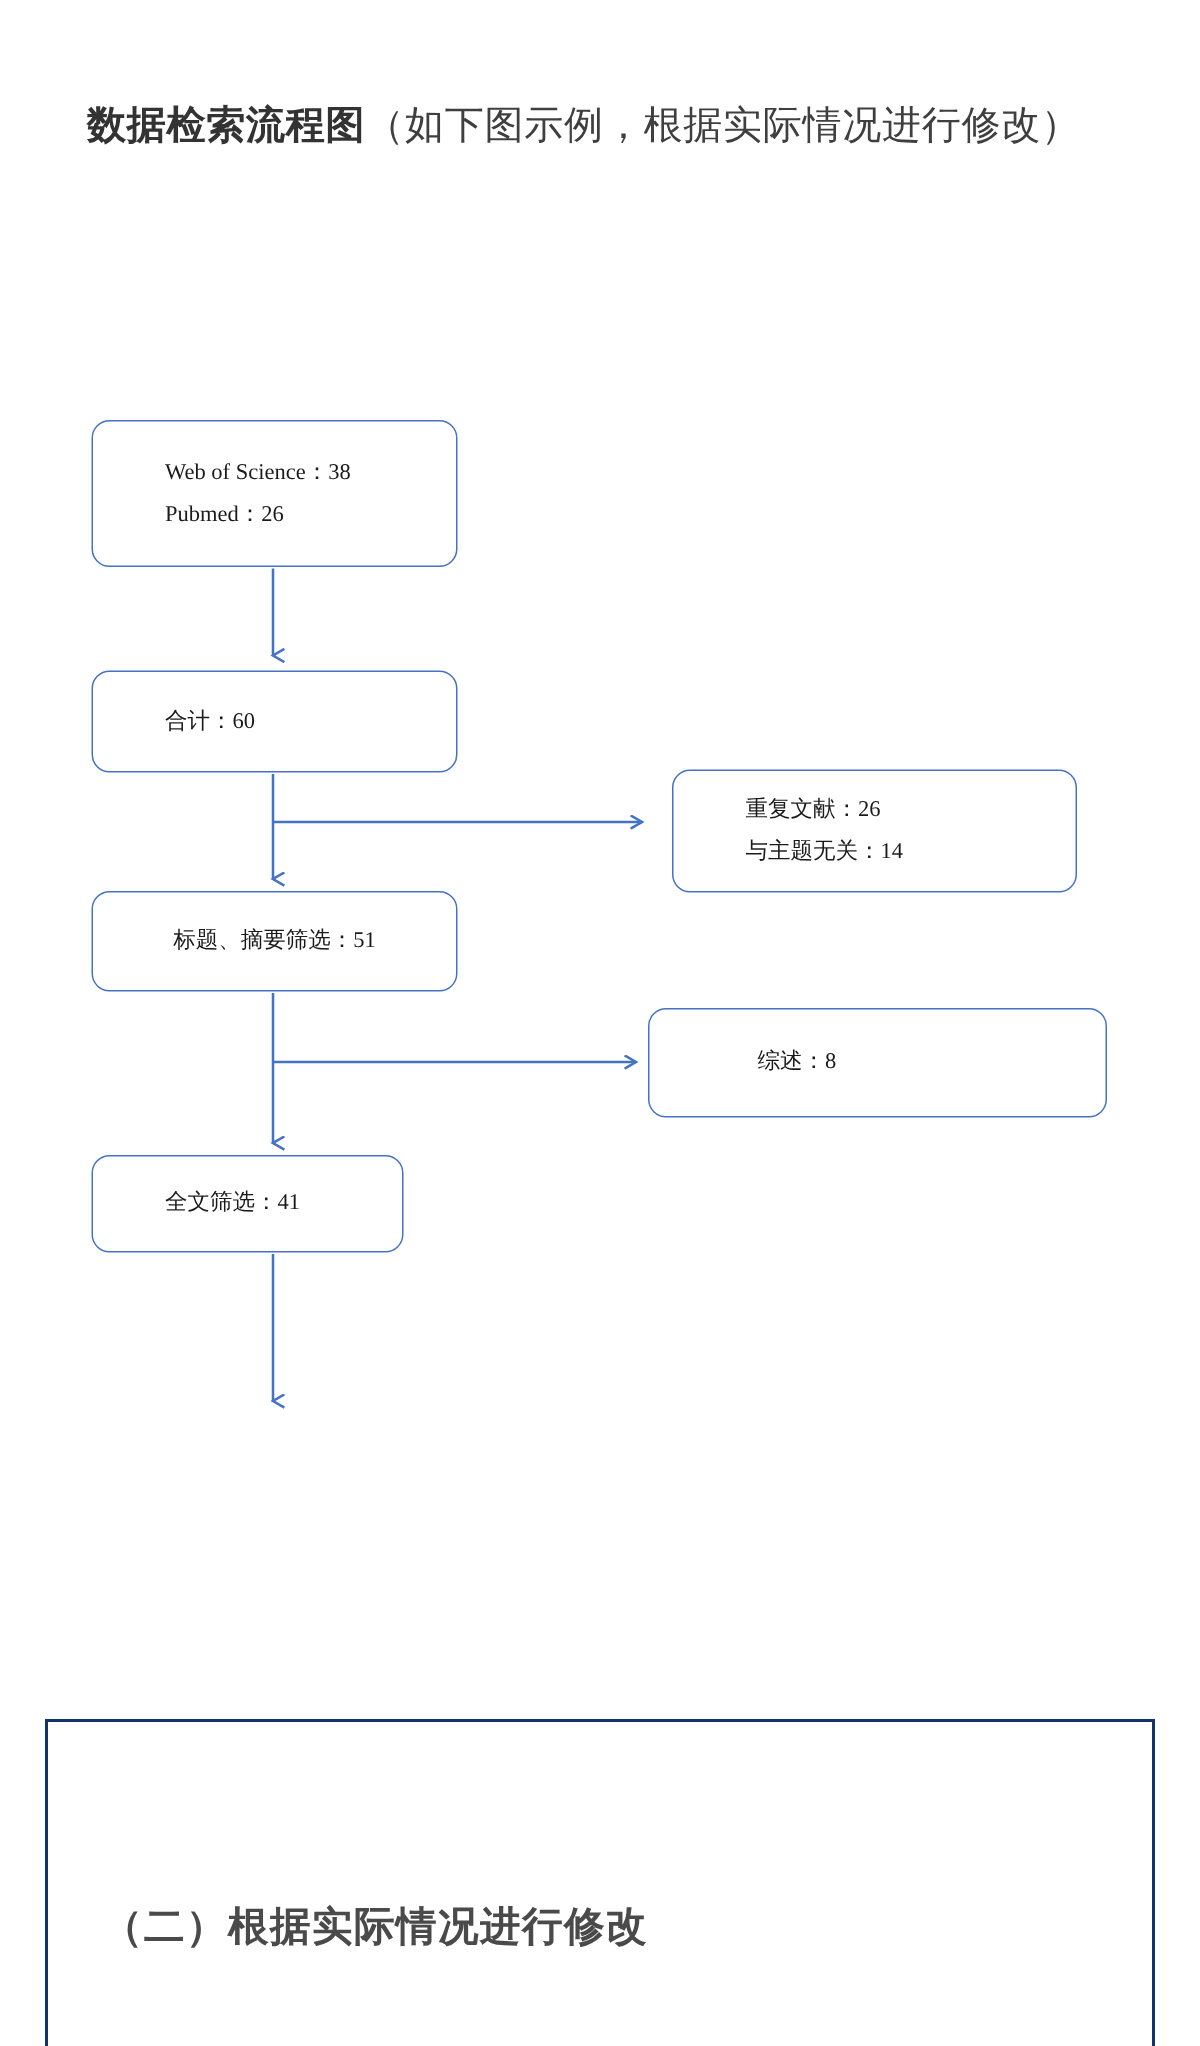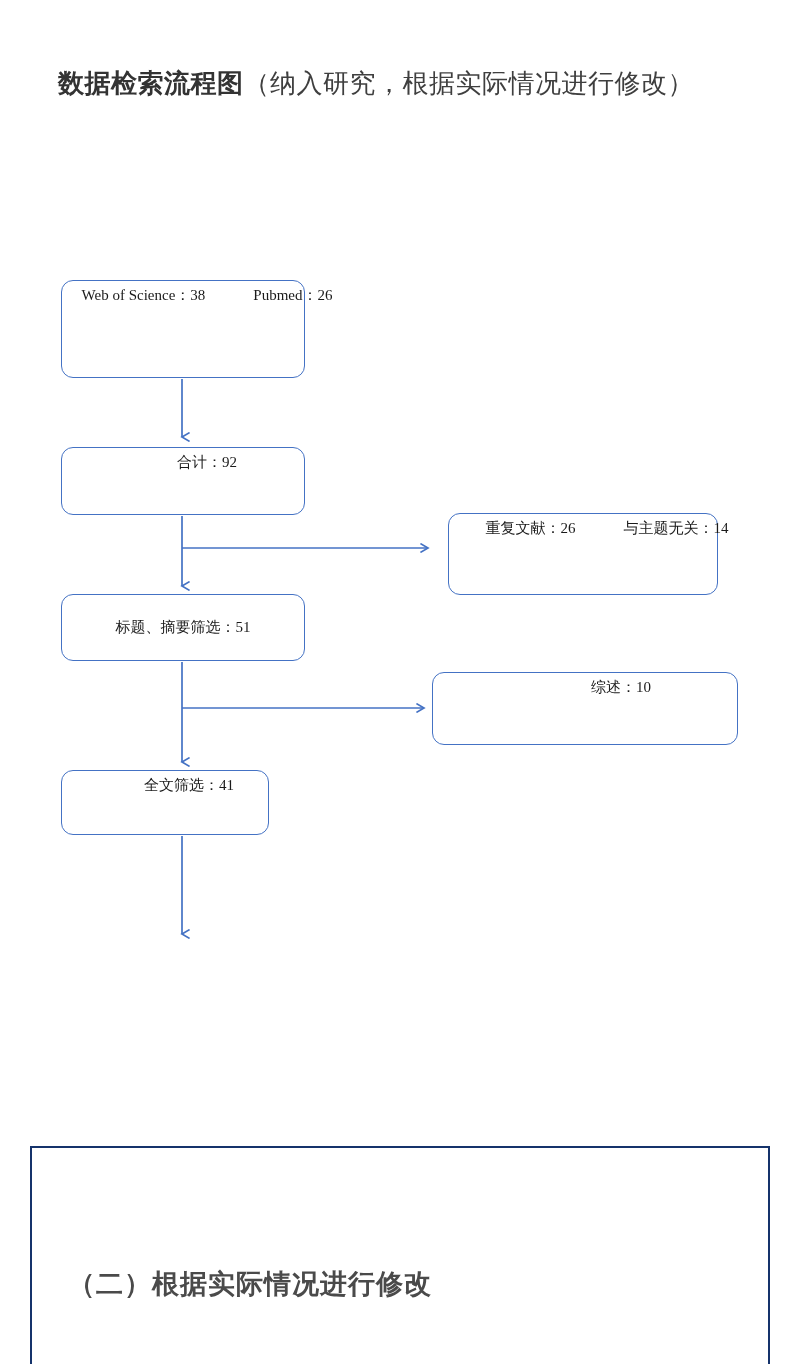--- a/index.html
+++ b/index.html
@@ -43,21 +43,21 @@
     width: 800px;
     height: 1060px;
   }
   .node {
     position: absolute;
     box-sizing: border-box;
     border: 1.6px solid #4472C4;
     border-radius: 12px;
     background: #ffffff;
     display: flex;
-    flex-direction: row;
+    flex-direction: column;
     align-items: center;
     justify-content: center;
     font-family: "Liberation Serif", "DejaVu Serif", serif;
     font-size: 15px;
     color: #1a1a1a;
     line-height: 1.9;
   }
   .node .line {
     white-space: nowrap;
   }
@@ -103,21 +103,21 @@
     font-weight: bold;
     color: #4a4a4a;
     letter-spacing: 1px;
     white-space: nowrap;
   }
 </style>
 </head>
 <body>
 
 <div class="doc-heading">
-  <span class="strong">数据检索流程图</span><span class="normal">（纳入研究，根据实际情况进行修改）</span>
+  <span class="strong">数据检索流程图</span><span class="normal">（如下图示例，根据实际情况进行修改）</span>
 </div>
 
 <div class="flowchart">
 
   <svg class="connector-svg" viewBox="0 0 800 1060">
     <defs>
       <marker id="arrowDown" markerWidth="10" markerHeight="10" refX="5" refY="8.2" orient="auto" markerUnits="userSpaceOnUse">
         <path d="M0.6,0.6 L5,8.2 L9.4,0.6" fill="none" stroke="#4472C4" stroke-width="1.7"></path>
       </marker>
       <marker id="arrowRight" markerWidth="10" markerHeight="10" refX="8.2" refY="5" orient="auto" markerUnits="userSpaceOnUse">
@@ -137,34 +137,34 @@
 
     <line x1="182" y1="836" x2="182" y2="934" stroke="#4472C4" stroke-width="1.7" marker-end="url(#arrowDown)"></line>
   </svg>
 
   <div class="node align-left-text" style="left:61px; top:280px; width:244px; height:98px;">
     <span class="line">Web of Science：38</span>
     <span class="line">Pubmed：26</span>
   </div>
 
   <div class="node align-left-text" style="left:61px; top:447px; width:244px; height:68px;">
-    <span class="line">合计：92</span>
+    <span class="line">合计：60</span>
   </div>
 
   <div class="node align-left-text" style="left:448px; top:513px; width:270px; height:82px;">
     <span class="line">重复文献：26</span>
     <span class="line">与主题无关：14</span>
   </div>
 
   <div class="node" style="left:61px; top:594px; width:244px; height:67px;">
     <span class="line">标题、摘要筛选：51</span>
   </div>
 
   <div class="node side-wide" style="left:432px; top:672px; width:306px; height:73px;">
-    <span class="line">综述：10</span>
+    <span class="line">综述：8</span>
   </div>
 
   <div class="node align-left-text" style="left:61px; top:770px; width:208px; height:65px;">
     <span class="line">全文筛选：41</span>
   </div>
 
 
 </div>
 
 <div class="section-box">

